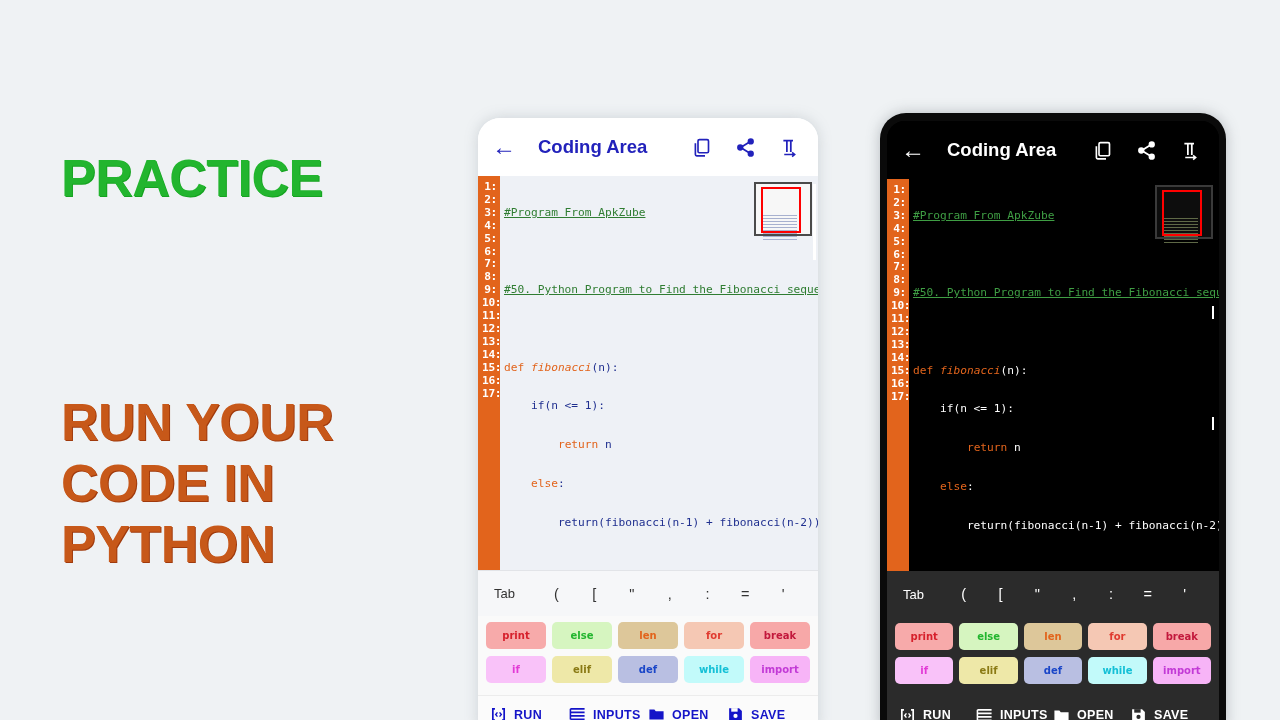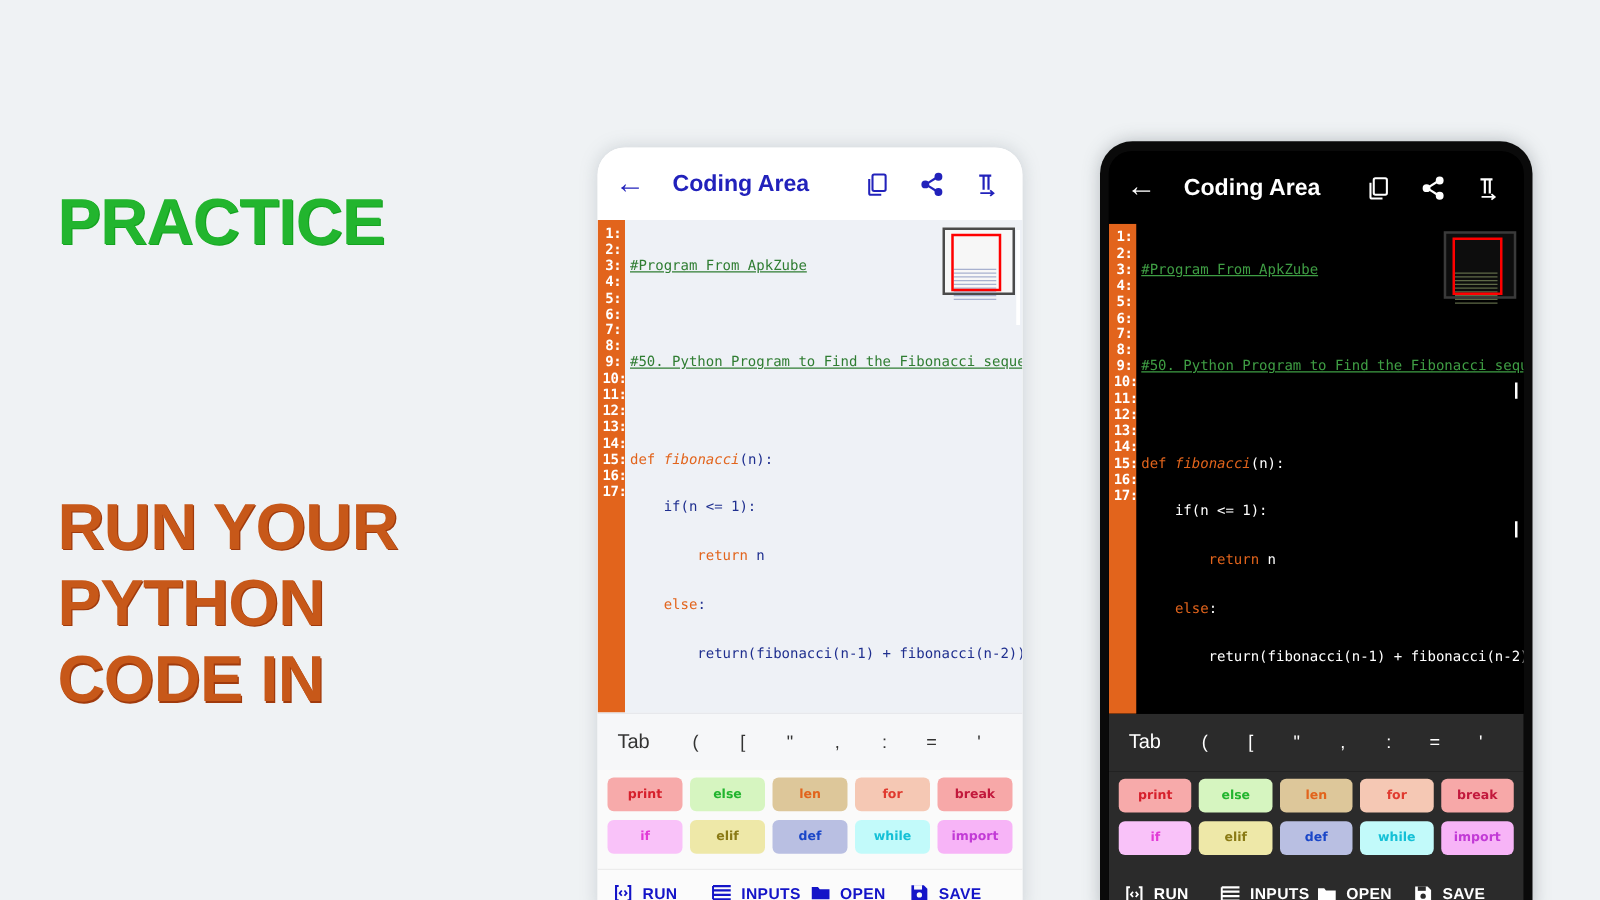--- a/index.html
+++ b/index.html
@@ -4,21 +4,21 @@
 <style>
   * { margin:0; padding:0; box-sizing:border-box; }
   html, body { width:1280px; height:720px; overflow:hidden; }
   body {
     background:#eff2f4;
     font-family:"Liberation Sans", sans-serif;
     position:relative;
   }
 
   
-  .headline-block { position:absolute; left:46px; }
+  .headline-block { position:absolute; left:61px; }
   .headline-green {
     top:148px;
     color:#22b52e;
     font-size:52px;
     font-weight:bold;
     line-height:61px;
     letter-spacing:-0.5px;
     text-shadow:1px 1px 0 #15a320;
   }
   .headline-orange {
@@ -151,21 +151,21 @@
   
   .symrow {
     display:flex; align-items:center;
     height:46px;
     padding:0 16px;
     font-size:14.5px;
   }
   .symrow-light { background:#f6f7f9; color:#333; border-top:1px solid #e2e4e8; }
   .symrow-dark  { background:#2b2b2b; color:#fff; }
   .symrow span { flex:1; text-align:center; }
-  .symrow span:first-child { text-align:left; flex:1.15; font-size:16px; }
+  .symrow span:first-child { text-align:left; flex:1.15; font-size:13px; }
 
   
   .chips { padding:6px 8px 5px 8px; }
   .chips-light { background:#fafafa; }
   .chips-dark  { background:#2b2b2b; }
   .chip-row { display:flex; gap:6px; margin-bottom:7px; }
   .chip {
     flex:1;
     height:27px;
     border-radius:5px;
@@ -191,22 +191,22 @@
 </style>
 </head>
 <body>
 
 <div class="headline-block headline-green">
   <div>PRACTICE</div>
 </div>
 
 <div class="headline-block headline-orange">
   <div>RUN YOUR</div>
+  <div>CODE IN</div>
   <div>PYTHON</div>
-  <div>CODE IN</div>
 </div>
 
 <div class="phone phone-light">
 
   <div class="appbar appbar-light">
     <div class="back-arrow">←</div>
     <div class="appbar-title">Coding Area</div>
     <div class="appbar-actions">
       <span>
         <svg width="21" height="21" viewBox="0 0 24 24" fill="none" stroke="currentColor" stroke-width="1.9">

